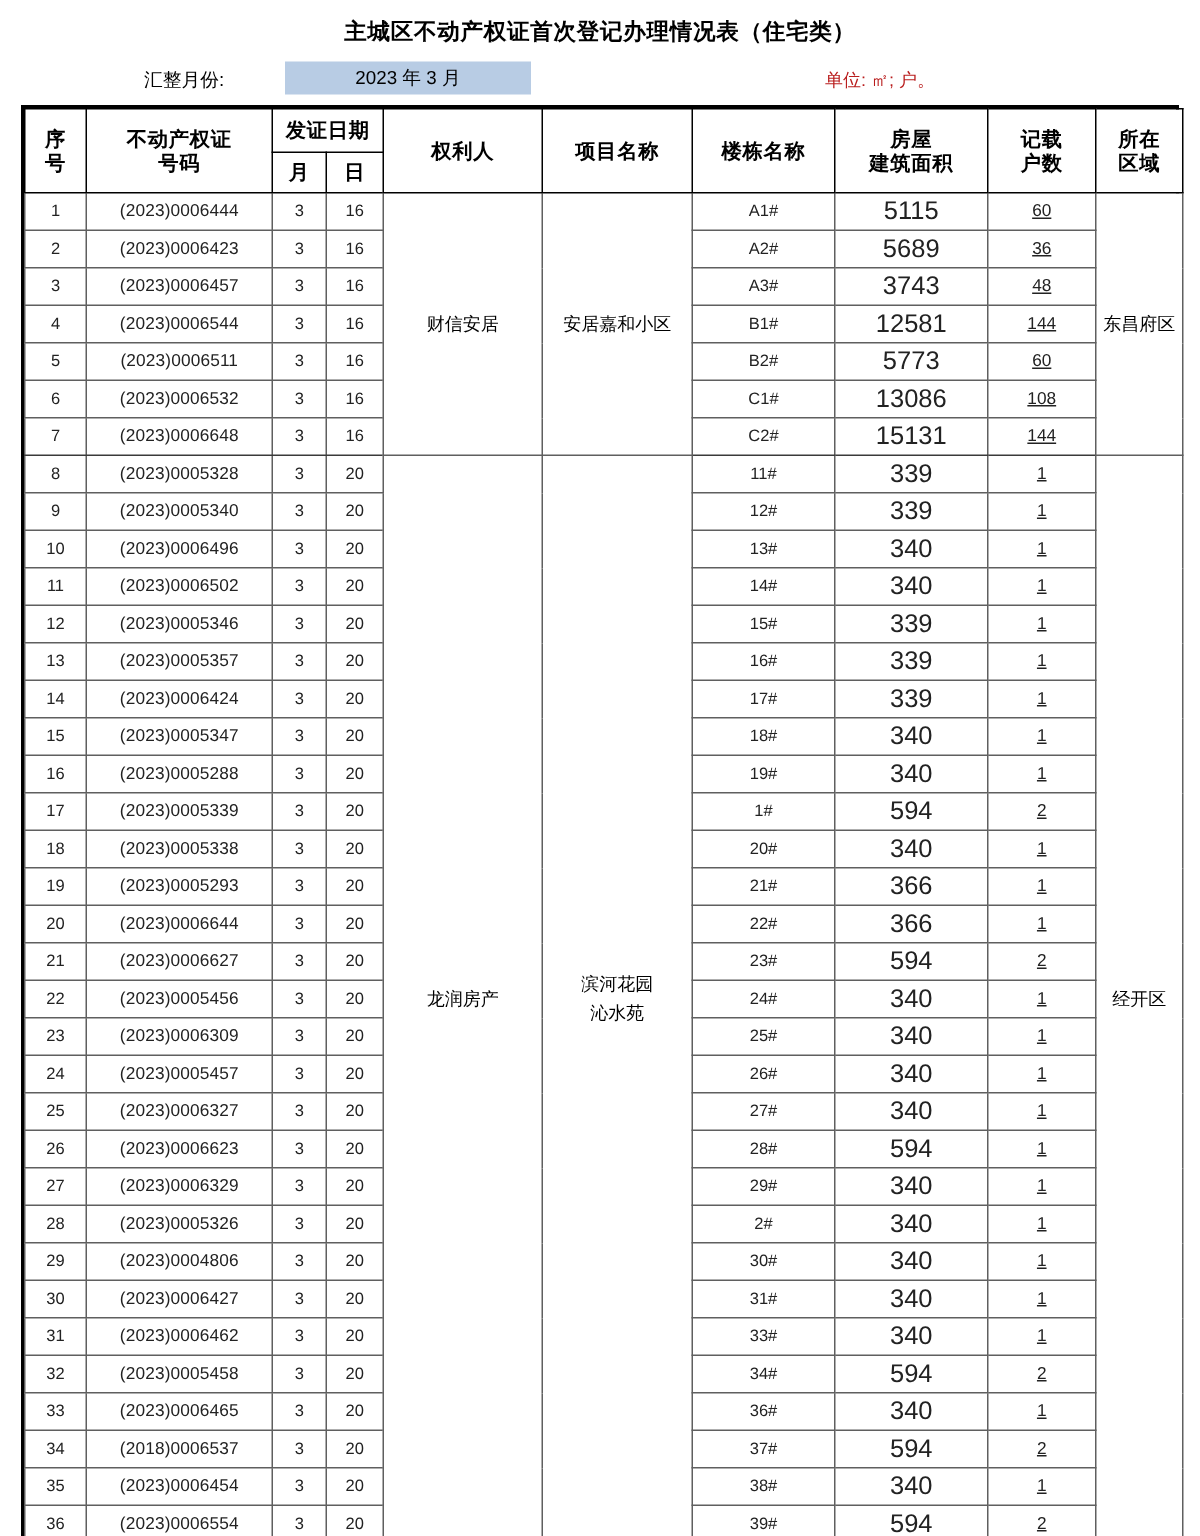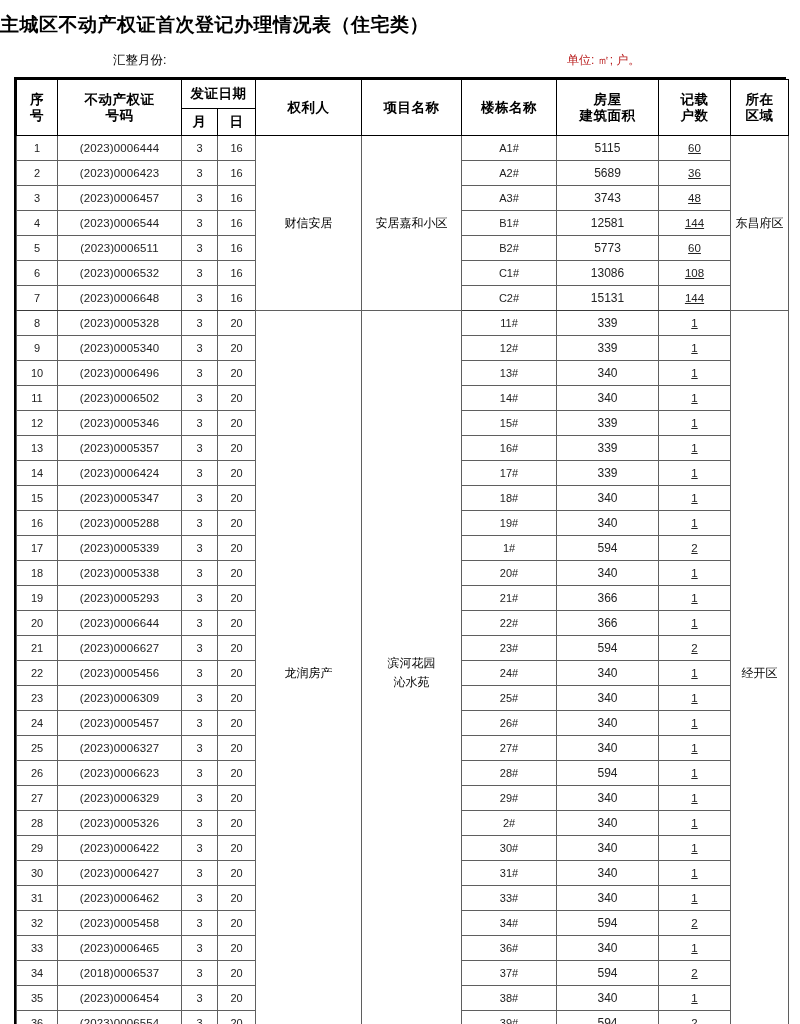--- a/index.html
+++ b/index.html
@@ -12,35 +12,35 @@
     width: 800px;
     height: 1024px;
     font-family: "Liberation Sans", "DejaVu Sans", sans-serif;
     color: #1a1a1a;
     overflow: hidden;
     position: relative;
   }
 
   
   #doc-title {
-    text-align: left;
-    font-size: 19px;
+    text-align: center;
+    font-size: 15px;
     font-weight: bold;
     letter-spacing: 0.5px;
     margin: 0;
     padding: 12px 0 6px 0;
     color: #000;
     font-family: "Liberation Sans", "DejaVu Sans", sans-serif;
   }
 
   
   #meta-row {
     position: relative;
     height: 26px;
-    margin: 4px 0 3px 17px;
+    margin: 4px 0 3px 0;
   }
   #period-label {
     position: absolute;
     left: 96px;
     top: 4px;
     font-size: 12.5px;
     color: #000;
     white-space: nowrap;
   }
   #period-value {
@@ -97,21 +97,21 @@
   thead tr.hdr-top th { height: 28px; }
   thead tr.hdr-bot th { height: 26px; }
   thead th.tall { height: 54px; }
 
   tbody td { height: 24px; font-size: 11.5px; color: #222; }
   td.c-seq   { font-size: 11px; }
   td.c-cert  { font-size: 11.5px; letter-spacing: 0.1px; }
   td.c-month,
   td.c-day   { font-size: 11px; }
   td.c-bldg  { font-size: 11px; }
-  td.c-area  { text-align: right; padding-right: 9px; font-size: 12px; }
+  td.c-area  { text-align: right; padding-right: 9px; font-size: 17px; }
   td.c-units { text-align: right; padding-right: 9px; font-size: 11.5px; text-decoration: underline; }
   td.c-owner, td.c-project, td.c-region {
     font-size: 12px;
     line-height: 1.55;
     color: #000000;
   }
   
   td.merged { border-top: 1px solid #5f5f5f; border-bottom: 1px solid #5f5f5f; }
 
   
@@ -129,20 +129,21 @@
   col.w-units   { width: 72px; }
   col.w-region  { width: 58px; }
 </style>
 </head>
 <body>
 
 <h1 id="doc-title">主城区不动产权证首次登记办理情况表（住宅类）</h1>
 
 <div id="meta-row">
   <span id="period-label">汇整月份:</span>
+  <span id="period-value">2023 年 3 月</span>
   <span id="unit-note">
     <span>单位:</span>
     <span>㎡</span><span>; 户。</span>
   </span>
 </div>
 
 <div id="table-wrap">
   <table class="reg-table">
     <colgroup>
       <col class="w-seq">
@@ -451,21 +452,21 @@
           <td class="c-seq">28</td>
           <td class="c-cert">(2023)0005326</td>
           <td class="c-month">3</td>
           <td class="c-day">20</td>
           <td class="c-bldg">2#</td>
           <td class="c-area">340</td>
           <td class="c-units">1</td>
         </tr>
         <tr>
           <td class="c-seq">29</td>
-          <td class="c-cert">(2023)0006422</td>
+          <td class="c-cert">(2023)0004806</td>
           <td class="c-month">3</td>
           <td class="c-day">20</td>
           <td class="c-bldg">30#</td>
           <td class="c-area">340</td>
           <td class="c-units">1</td>
         </tr>
         <tr>
           <td class="c-seq">30</td>
           <td class="c-cert">(2023)0006427</td>
           <td class="c-month">3</td>

